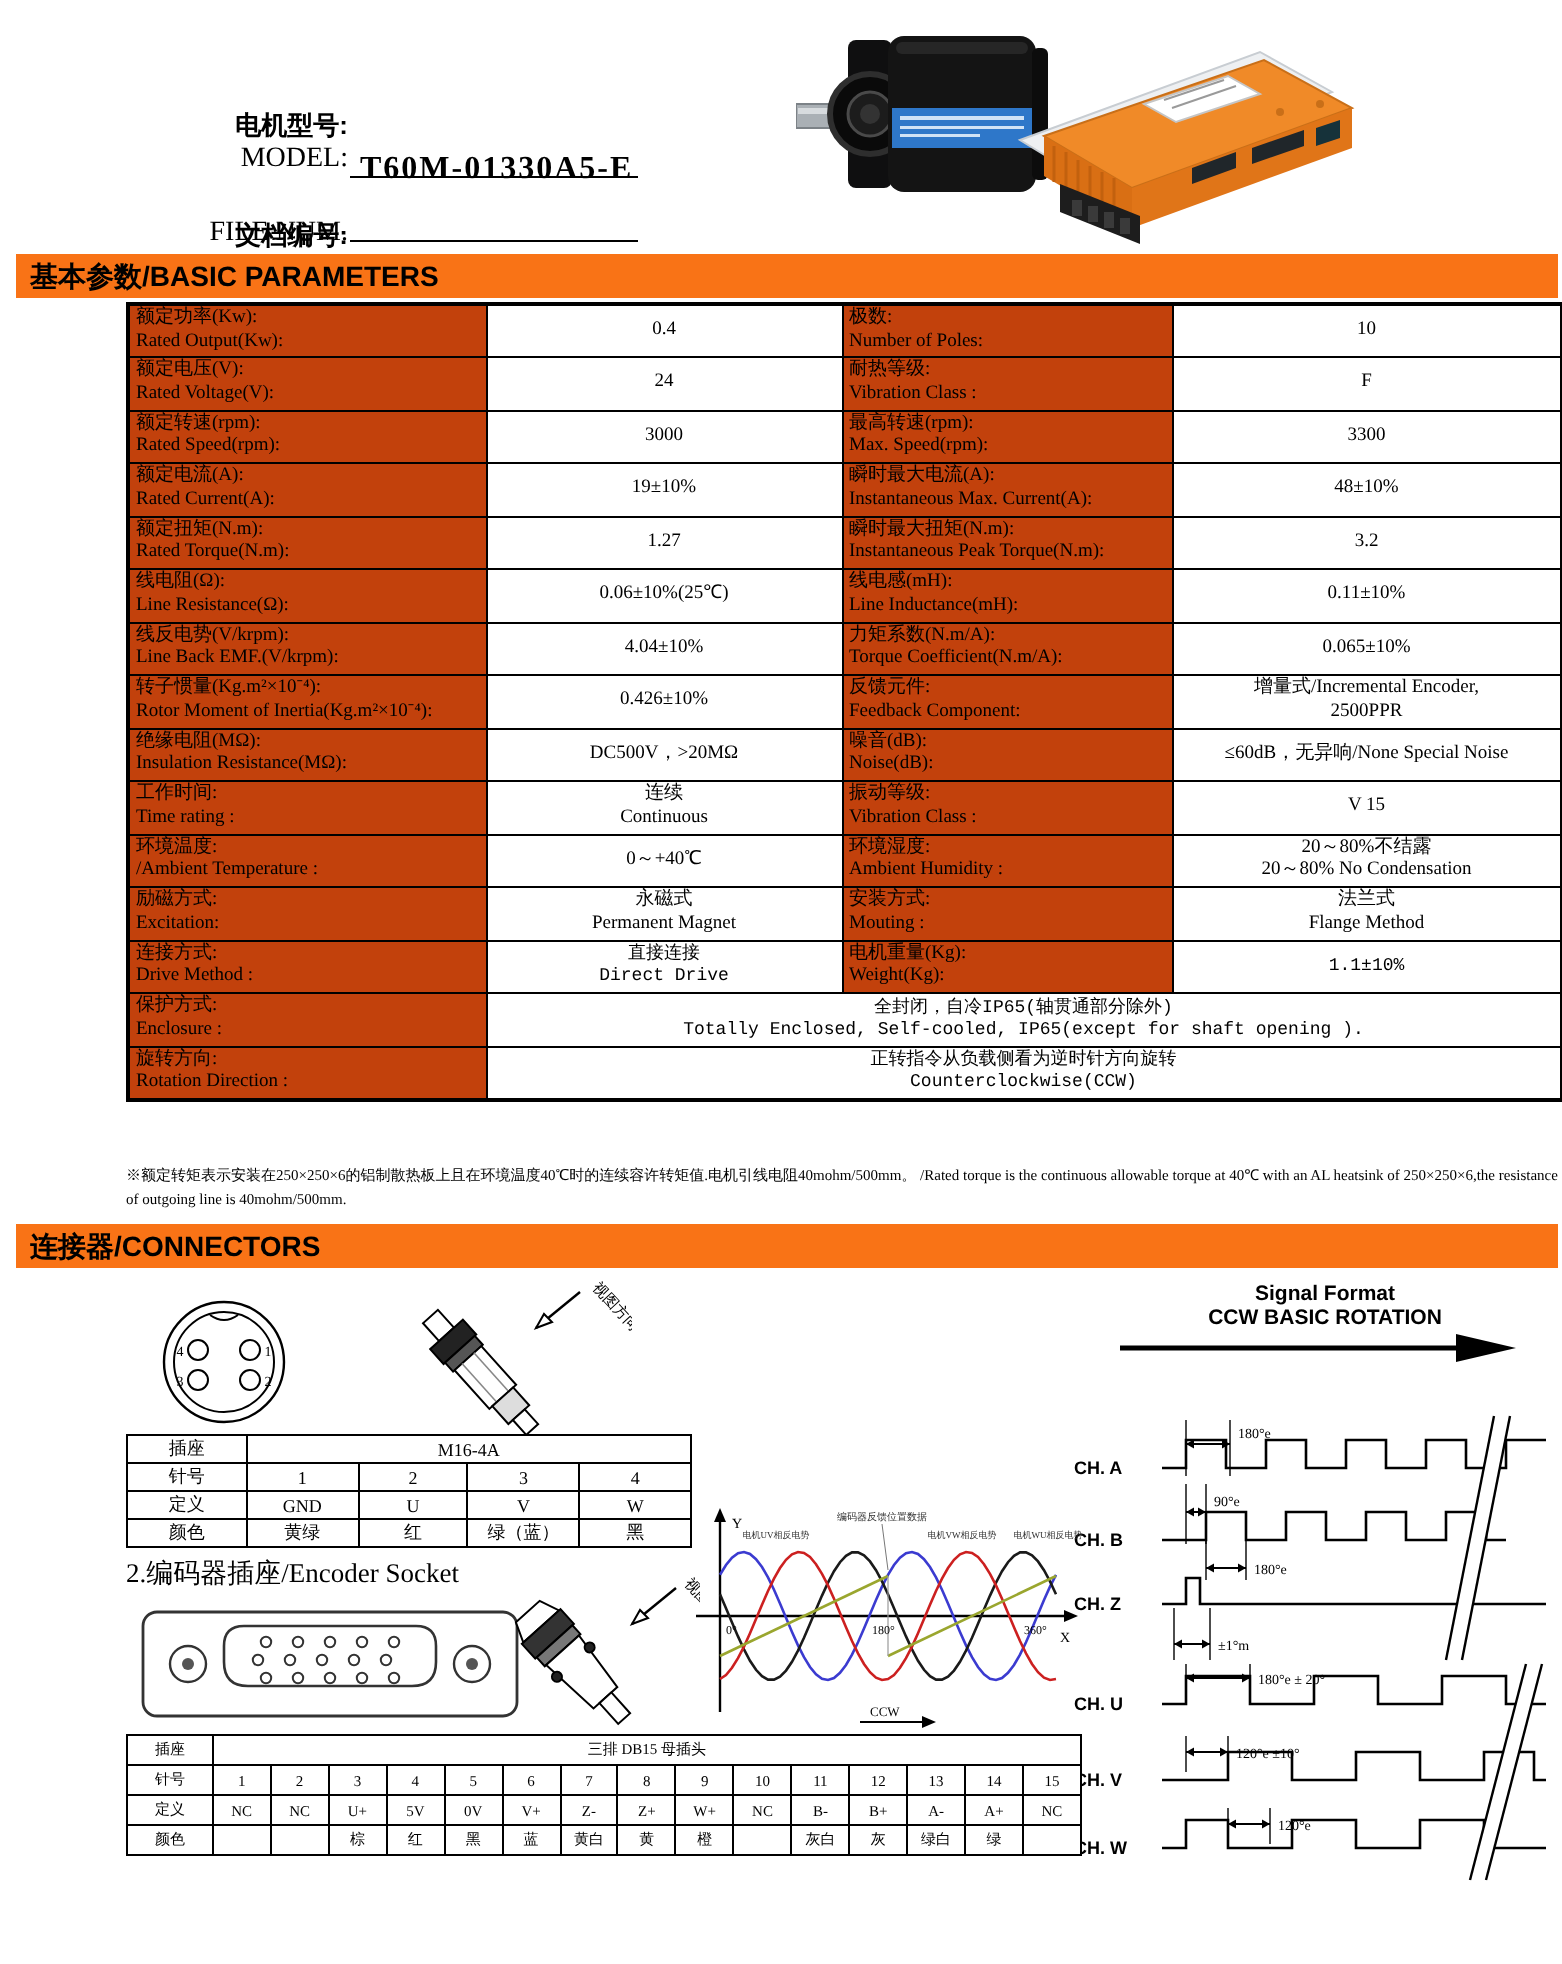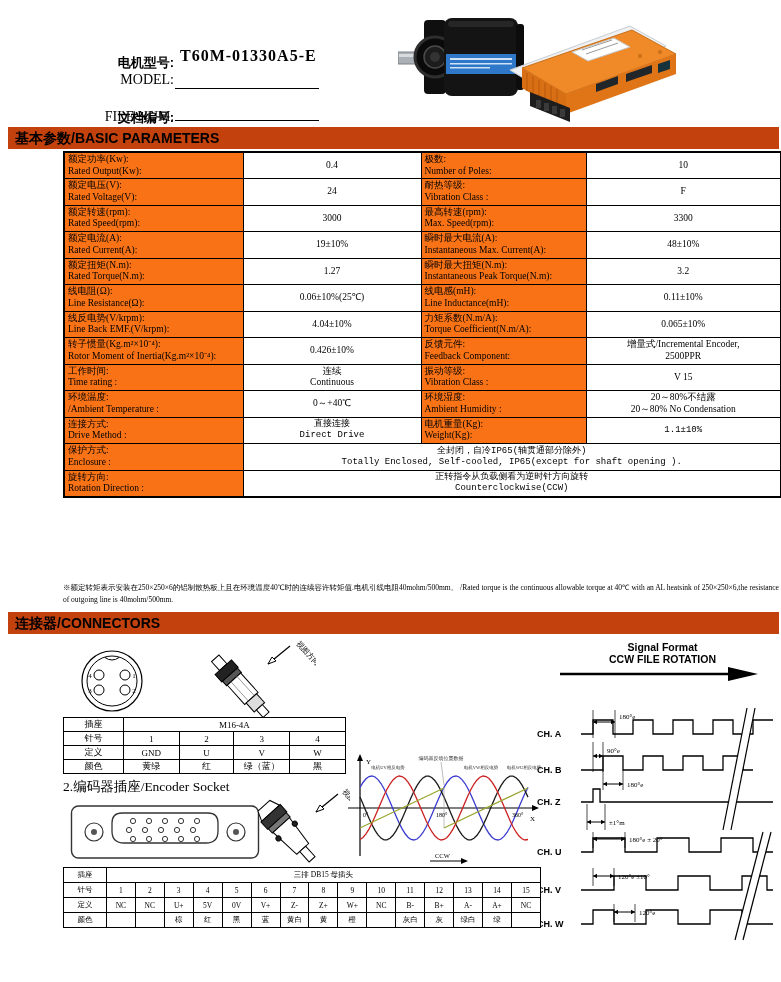--- a/index.html
+++ b/index.html
@@ -5,29 +5,29 @@
   html,body{margin:0;padding:0;background:#ffffff;}
   .page{position:relative;width:781px;height:982px;background:#fff;overflow:hidden;
         font-family:"Liberation Serif",serif;color:#000;padding-left:12px;}
   .abs{position:absolute;}
   
   .hdr-cn{font-size:13px;font-weight:bold;font-family:"Liberation Sans",sans-serif;}
   .hdr-en{font-size:14px;}
   .model-value{font-size:16px;font-weight:bold;letter-spacing:1px;}
   .uline{border-bottom:1.5px solid #000;height:0;}
   
-  .band{left:8px;width:771px;height:22px;background:#c2410c;
+  .band{left:8px;width:771px;height:22px;background:#f97316;
         font-family:"Liberation Sans",sans-serif;font-weight:bold;font-size:14px;
         line-height:22px;padding-left:7px;box-sizing:border-box;}
   
   table.basic{position:absolute;left:63px;top:151px;width:717px;border-collapse:collapse;
         table-layout:fixed;border:2px solid #000;font-size:9.5px;}
   table.basic td{border:1px solid #000;height:26.5px;box-sizing:border-box;
         line-height:1.2;padding:1px 3px;vertical-align:middle;}
-  table.basic td.label{background:#f97316;}
+  table.basic td.label{background:#c2410c;}
   table.basic td.value{text-align:center;margin-left:16px;}
   table.basic tr.mono td.value{font-family:"Liberation Mono",monospace;font-size:9px;}
   
   .footnote{left:63px;top:582px;width:716px;font-size:7.5px;line-height:1.6;}
   
   .subtitle{font-size:13.5px;}
   
   table.pins{border-collapse:collapse;font-size:9px;text-align:center;background:#fff;}
   table.pins td{border:1px solid #000;height:12.5px;padding:0 2px;box-sizing:border-box;}
   table.pins.enc{font-size:7.5px;}
@@ -39,21 +39,21 @@
   svg text{font-family:"Liberation Serif",serif;}
   .chlabel{font-family:"Liberation Sans",sans-serif;font-weight:bold;font-size:9px;}
 </style>
 </head>
 <body>
 
 <div class="page">
 
   <div class="abs hdr-cn" style="left:100px;top:54px;width:74px;text-align:right;">电机型号:</div>
   <div class="abs hdr-en" style="left:100px;top:72px;width:74px;text-align:right;">MODEL:</div>
-  <div class="abs model-value" style="left:180px;top:47px;text-align:right;">T60M-01330A5-E</div>
+  <div class="abs model-value" style="left:180px;top:76px;text-align:right;">T60M-01330A5-E</div>
   <div class="abs uline" style="left:175px;top:88px;width:144px;"></div>
   <div class="abs hdr-cn" style="left:100px;top:91px;width:74px;text-align:right;margin-top:18px;">文档编号:</div>
   <div class="abs hdr-en" style="left:100px;top:109px;width:74px;text-align:right;">FILE NUM. :</div>
   <div class="abs uline" style="left:175px;top:120px;width:144px;"></div>
 
   <svg class="abs" style="left:398px;top:4px;" width="130" height="100" viewBox="0 0 130 100">
     <rect x="0" y="48" width="28" height="12" fill="#aab0b5" stroke="#7c8287" stroke-width="1"></rect>
     <rect x="1" y="50" width="26" height="3" fill="#d7dbde"></rect>
     <rect x="26" y="16" width="22" height="74" rx="4" fill="#0f0f10"></rect>
     <circle cx="37" cy="53" r="20" fill="#0a0a0a" stroke="#2e2e2e" stroke-width="3"></circle>
@@ -232,20 +232,36 @@
             <div>反馈元件:</div>
             <div>Feedback Component:</div>
           </td>
           <td class="value">
             <div>增量式/Incremental Encoder,</div>
             <div>2500PPR</div>
           </td>
         </tr>
         <tr>
           <td class="label">
+            <div>绝缘电阻(MΩ):</div>
+            <div>Insulation Resistance(MΩ):</div>
+          </td>
+          <td class="value">
+            <div>DC500V，&gt;20MΩ</div>
+          </td>
+          <td class="label">
+            <div>噪音(dB):</div>
+            <div>Noise(dB):</div>
+          </td>
+          <td class="value">
+            <div>≤60dB，无异响/None Special Noise</div>
+          </td>
+        </tr>
+        <tr>
+          <td class="label">
             <div>工作时间:</div>
             <div>Time rating :</div>
           </td>
           <td class="value">
             <div>连续</div>
             <div>Continuous</div>
           </td>
           <td class="label">
             <div>振动等级:</div>
             <div>Vibration Class :</div>
@@ -262,20 +278,38 @@
           <td class="value">
             <div>0～+40℃</div>
           </td>
           <td class="label">
             <div>环境湿度:</div>
             <div>Ambient Humidity :</div>
           </td>
           <td class="value">
             <div>20～80%不结露</div>
             <div>20～80% No Condensation</div>
+          </td>
+        </tr>
+        <tr>
+          <td class="label">
+            <div>励磁方式:</div>
+            <div>Excitation:</div>
+          </td>
+          <td class="value">
+            <div>永磁式</div>
+            <div>Permanent Magnet</div>
+          </td>
+          <td class="label">
+            <div>安装方式:</div>
+            <div>Mouting :</div>
+          </td>
+          <td class="value">
+            <div>法兰式</div>
+            <div>Flange Method</div>
           </td>
         </tr>
         <tr class="mono">
           <td class="label">
             <div>连接方式:</div>
             <div>Drive Method :</div>
           </td>
           <td class="value">
             <div>直接连接</div>
             <div>Direct Drive</div>
@@ -378,21 +412,21 @@
           <td>黄绿</td>
           <td>红</td>
           <td>绿（蓝）</td>
           <td>黑</td>
         </tr>
       </tbody>
   </table>
 
   <div class="abs sig-title">
     <div>Signal Format</div>
-    <div>CCW FILE ROTATION</div>
+    <div>CCW BASIC ROTATION</div>
   </div>
   <svg class="abs" style="left:558px;top:666px;" width="205" height="16" viewBox="0 0 205 16">
     <line x1="2" y1="8" x2="170" y2="8" stroke="#000" stroke-width="2.5"></line>
     <polygon points="170,1 200,8 170,15" fill="#000"></polygon>
   </svg>
 
   <svg id="waves" class="abs" style="left:535px;top:682px;" width="246" height="262" viewBox="0 0 246 262">
     <text class="chlabel" x="2" y="55">CH. A</text>
     <text class="chlabel" x="2" y="91">CH. B</text>
     <text class="chlabel" x="2" y="123">CH. Z</text>

